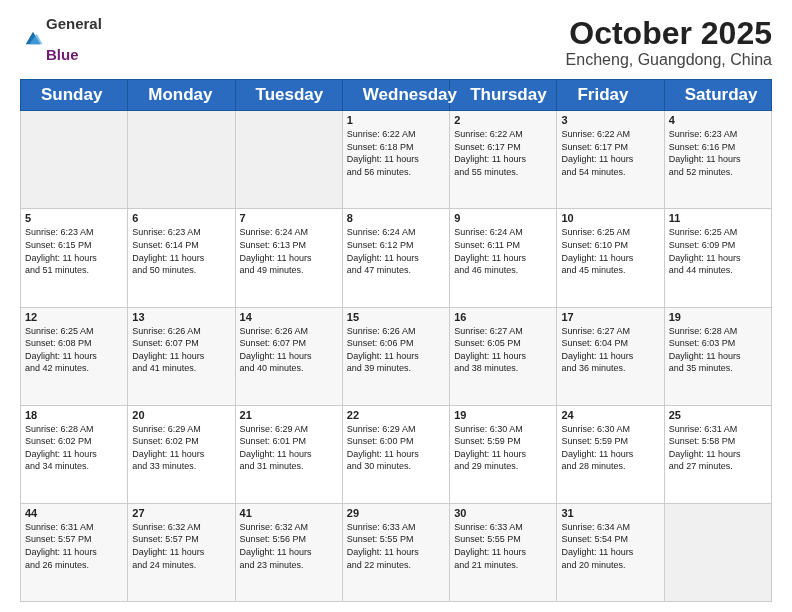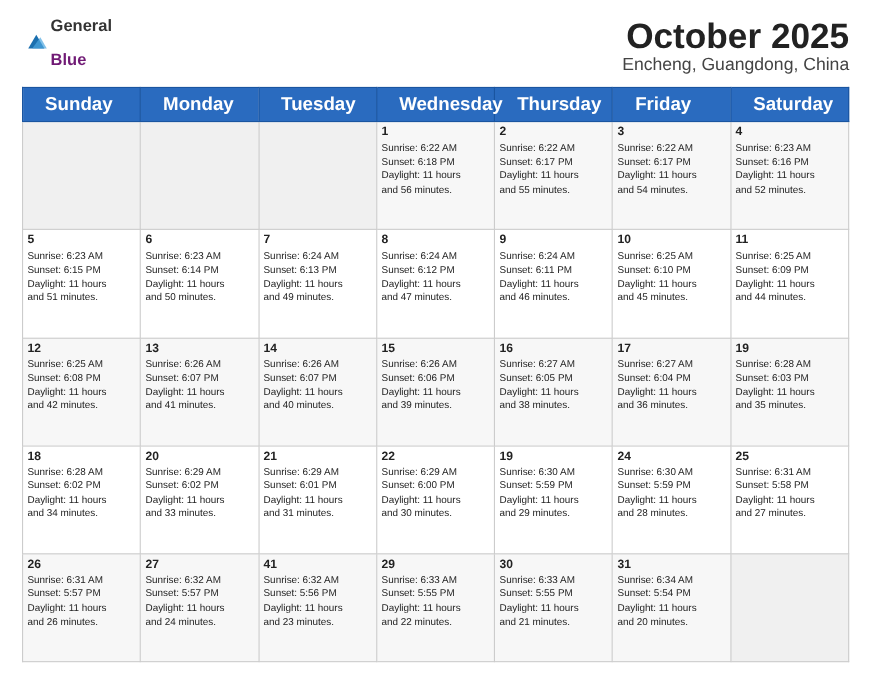--- a/index.html
+++ b/index.html
@@ -323,21 +323,21 @@
           <td>
             <span class="day-number">25</span>
             <div class="day-info" style="white-space: pre-line;">Sunrise: 6:31 AM
 Sunset: 5:58 PM
 Daylight: 11 hours
 and 27 minutes.</div>
           </td>
         </tr>
         <tr>
           <td>
-            <span class="day-number">26</span>
+            <span class="day-number">44</span>
             <div class="day-info" style="white-space: pre-line;">Sunrise: 6:31 AM
 Sunset: 5:57 PM
 Daylight: 11 hours
 and 26 minutes.</div>
           </td>
           <td>
             <span class="day-number">27</span>
             <div class="day-info" style="white-space: pre-line;">Sunrise: 6:32 AM
 Sunset: 5:57 PM
 Daylight: 11 hours

